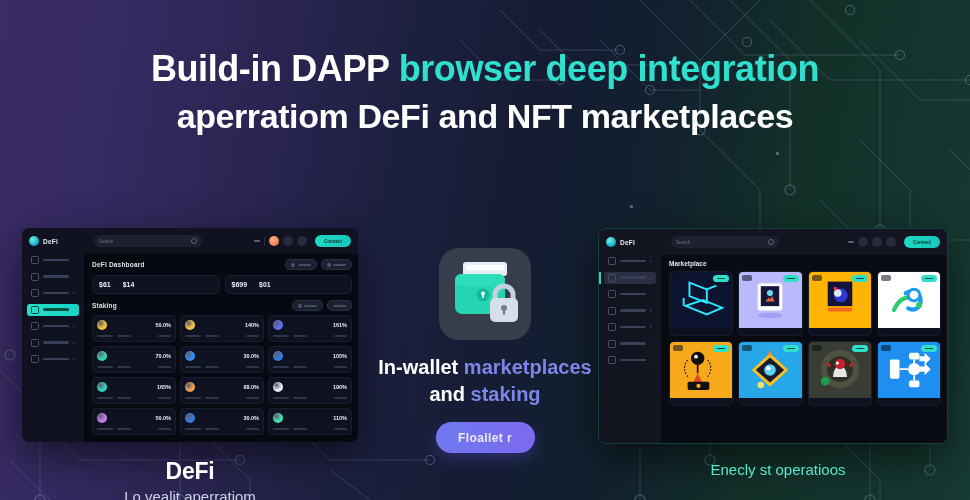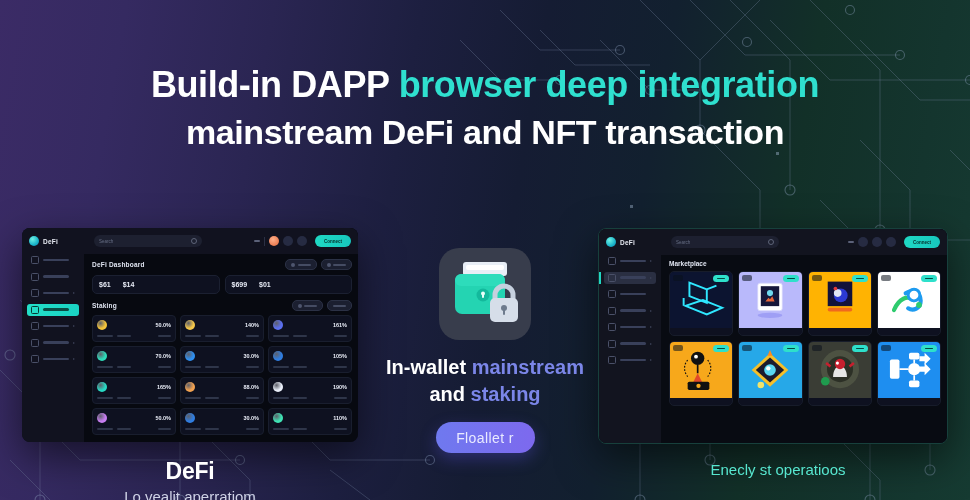--- a/index.html
+++ b/index.html
@@ -5,21 +5,21 @@
   html,body{margin:0;padding:0;background:#10101c;}
   body{width:970px;height:500px;overflow:hidden;font-family:"Liberation Sans",sans-serif;}
   .stage{position:relative;width:970px;height:500px;overflow:hidden;
     background:linear-gradient(100deg,#3b2b66 0%,#352a61 12%,#2a2552 26%,#1d1f40 40%,#151c33 52%,#12202f 64%,#123028 78%,#14352e 90%,#163b32 100%);}
 
   
   .circuit{position:absolute;inset:0;width:970px;height:500px;pointer-events:none;}
 
   
   .headline{position:absolute;left:0;top:48px;width:970px;text-align:center;z-index:6;}
-  .hl-line{font-weight:bold;color:#ffffff;letter-spacing:-0.4px;line-height:1.18;white-space:nowrap;margin-top:16px;}
+  .hl-line{font-weight:bold;color:#ffffff;letter-spacing:-0.4px;line-height:1.18;white-space:nowrap;}
   .hl1{font-size:36px;}
   .hl2{font-size:34px;margin-top:6px;}
   .teal{color:#2fe0cf;}
 
   
   .panel{position:absolute;background:#0d0f1a;border-radius:8px;overflow:hidden;
          box-shadow:0 14px 40px rgba(0,0,0,.55);display:flex;z-index:5;}
   .panel.defi{left:22px;top:228px;width:336px;height:214px;}
   .panel.nft{left:598px;top:228px;width:348px;height:214px;border:1px solid #17403c;}
 
@@ -107,21 +107,21 @@
   .nmeta .s{height:2px;width:17px;background:#39405a;border-radius:1px;margin-top:2.5px;}
 
   
   .center{position:absolute;left:370px;top:248px;width:230px;text-align:center;z-index:6;}
   .wicon{width:92px;height:92px;margin:0 auto;border-radius:20px;background:#383d4c;position:relative;}
   .ctxt{margin-top:14px;font-size:20px;font-weight:bold;color:#fff;line-height:1.35;}
   .ctxt .pp{color:#7b86e8;}
   .cbtn{margin:14px auto 0;width:99px;height:31px;border-radius:16px;
     background:linear-gradient(90deg,#6f79ef,#7d69ee);display:flex;align-items:center;justify-content:center;
     box-shadow:0 6px 16px rgba(90,80,220,.35);}
-  .cbtn span{font-size:14px;font-weight:normal;color:#e9eaff;letter-spacing:.4px;filter:blur(.35px);}
+  .cbtn span{font-size:12px;font-weight:bold;color:#e9eaff;letter-spacing:.4px;filter:blur(.35px);}
 
   
   .cap{position:absolute;text-align:center;z-index:6;}
   .cap .big{font-size:23px;font-weight:bold;color:#ffffff;letter-spacing:-.2px;}
   .cap .small{font-size:15px;margin-top:3px;filter:blur(.55px);white-space:nowrap;}
   .cap.defi{left:60px;top:458px;width:260px;}
   .cap.defi .small{color:#cfd2e6;}
   .cap.nft{left:648px;top:458px;width:260px;}
   .cap.nft .big{color:#eafaf6;}
   .cap.nft .small{color:#57e6cf;}
@@ -194,21 +194,21 @@
     </g>
     <g fill="#9fb3cc" fill-opacity="0.45">
       <rect x="776" y="152" width="3" height="3"></rect>
         <rect x="630" y="205" width="3" height="3"></rect>
       <rect x="905" y="415" width="3" height="3"></rect>
     </g>
   </svg>
 
   <div class="headline">
     <div class="hl-line hl1"><span>Build-in DAPP </span><span class="teal">browser </span><span class="teal">deep integration</span></div>
-    <div class="hl-line hl2">mainstream DeFi and NFT transaction</div>
+    <div class="hl-line hl2">aperratiom DeFi and NFT marketplaces</div>
   </div>
 
   <div class="panel defi">
     <div class="p-side" id="defi-side">
         <div class="s-row">
           <i class="sq"></i>
           <i class="lb"></i>
         </div>
         <div class="s-row">
           <i class="sq"></i>
@@ -456,21 +456,21 @@
         <circle cx="44" cy="47" r="6.5" fill="#13b99c"></circle>
         <circle cx="44" cy="45.5" r="2" fill="#eafff9"></circle>
         <rect x="43" y="46" width="2" height="4" rx="1" fill="#eafff9"></rect>
         <path d="M56 52v-5a9 9 0 0 1 18 0v5" stroke="#c6d0de" stroke-width="5" fill="none"></path>
         <rect x="51" y="50" width="28" height="24" rx="5" fill="#d6dee9"></rect>
         <circle cx="65" cy="60" r="3" fill="#6e7b8d"></circle>
         <rect x="64" y="61" width="2" height="6" rx="1" fill="#6e7b8d"></rect>
       </svg>
     </div>
     <div class="ctxt">
-      <span>In-wallet </span><span class="pp">mainstream</span><br>
+      <span>In-wallet </span><span class="pp">marketplaces</span><br>
       <span>and </span><span class="pp">staking</span>
     </div>
     <div class="cbtn">
         <span>Floallet r</span>
       </div>
   </div>
 
   <div class="panel nft">
     <div class="p-side" id="nft-side">
         <div class="s-row">

